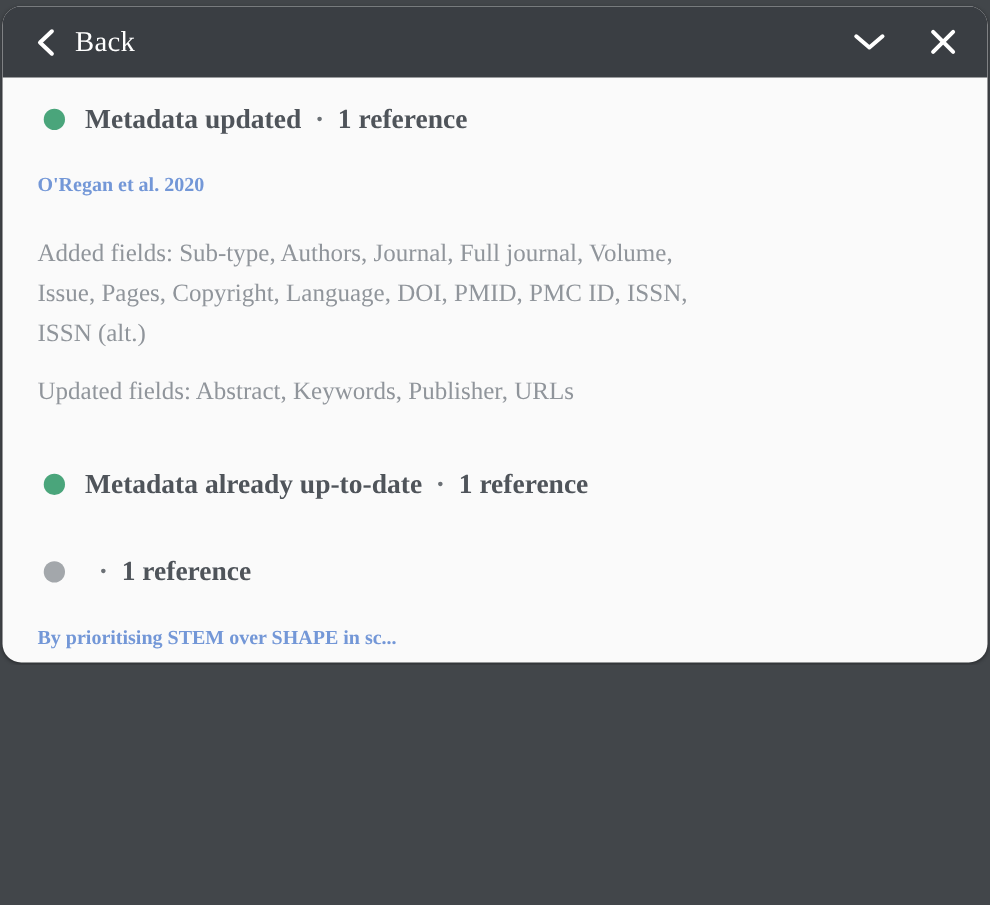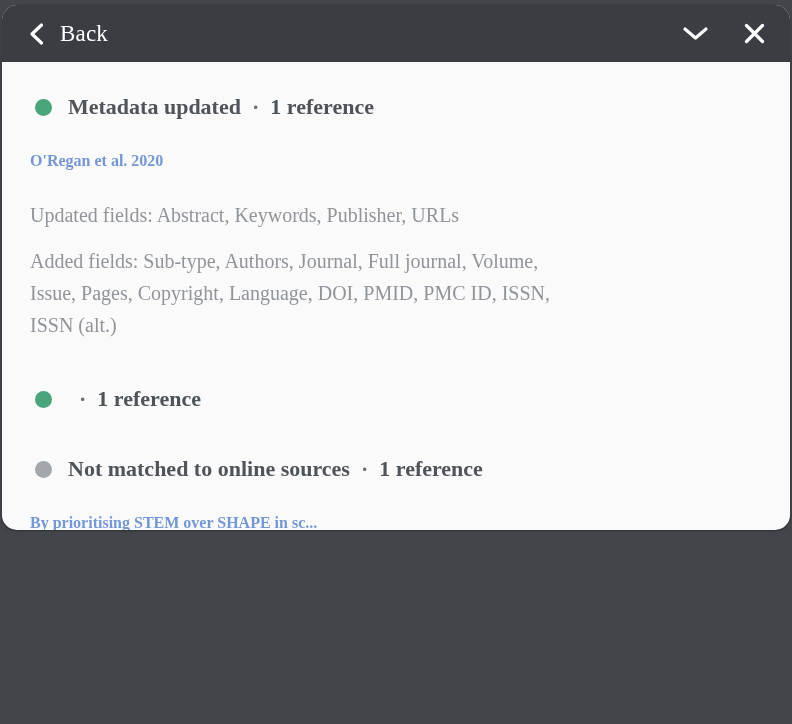--- a/index.html
+++ b/index.html
@@ -23,21 +23,21 @@
   }
   .back-btn{display:flex;align-items:center;gap:15px;cursor:pointer;}
   .back-btn svg{display:block;}
   .back-label{font-size:23px;font-weight:500;letter-spacing:.2px;}
   .hdr-actions{margin-left:auto;display:flex;align-items:center;gap:34px;}
   .icon-btn{display:flex;align-items:center;justify-content:center;cursor:pointer;}
   .icon-btn svg{display:block;}
   
   .content{flex:1;padding:0 28px;color:var(--body-text,#90959b);}
   .sec{margin-top:46px;}
-  .sec:first-child{margin-top:33px;}
+  .sec:first-child{margin-top:21px;}
   .sec-head{display:flex;align-items:center;gap:16px;padding-left:5px;}
   .dot{width:17px;height:17px;border-radius:50%;flex:none;}
   .sec-title{
     margin:0;font-size:22px;font-weight:700;line-height:24px;
     color:var(--heading-text,#4f545a);display:flex;align-items:baseline;
   }
   .sec-title .sep{margin:0 11px;font-weight:700;color:#6b7075;}
   .ref-link{
     display:block;margin-top:30px;font-size:16px;font-weight:600;line-height:24px;
     color:var(--link,#7397d7);text-decoration:none;cursor:pointer;
@@ -87,41 +87,41 @@
   <section class="sec">
     <div class="sec-head">
       <span class="dot" style="background: rgb(74, 165, 123);"></span>
       <h2 class="sec-title">
               <span class="t">Metadata updated</span>
               <span class="sep">·</span>
               <span class="count">1 reference</span>
             </h2>
     </div>
   <a class="ref-link" href="#">O'Regan et al. 2020</a>
-          <p class="para">Updated fields: Abstract, Keywords, Publisher, URLs</p>
           <p class="para">Added fields: Sub-type, Authors, Journal, Full journal, Volume,
 Issue, Pages, Copyright, Language, DOI, PMID, PMC ID, ISSN,
 ISSN (alt.)</p>
+          <p class="para">Updated fields: Abstract, Keywords, Publisher, URLs</p>
         </section>
 
   <section class="sec">
     <div class="sec-head">
       <span class="dot" style="background: rgb(74, 165, 123);"></span>
       <h2 class="sec-title">
+              <span class="t">Metadata already up-to-date</span>
               <span class="sep">·</span>
               <span class="count">1 reference</span>
             </h2>
     </div>
         </section>
 
   <section class="sec">
     <div class="sec-head">
       <span class="dot" style="background: rgb(163, 167, 171);"></span>
       <h2 class="sec-title">
-              <span class="t">Not matched to online sources</span>
               <span class="sep">·</span>
               <span class="count">1 reference</span>
             </h2>
     </div>
           <a class="ref-link" href="#">By prioritising STEM over SHAPE in sc...</a>
         </section>
 </div>
 
   </div>
 </div>

